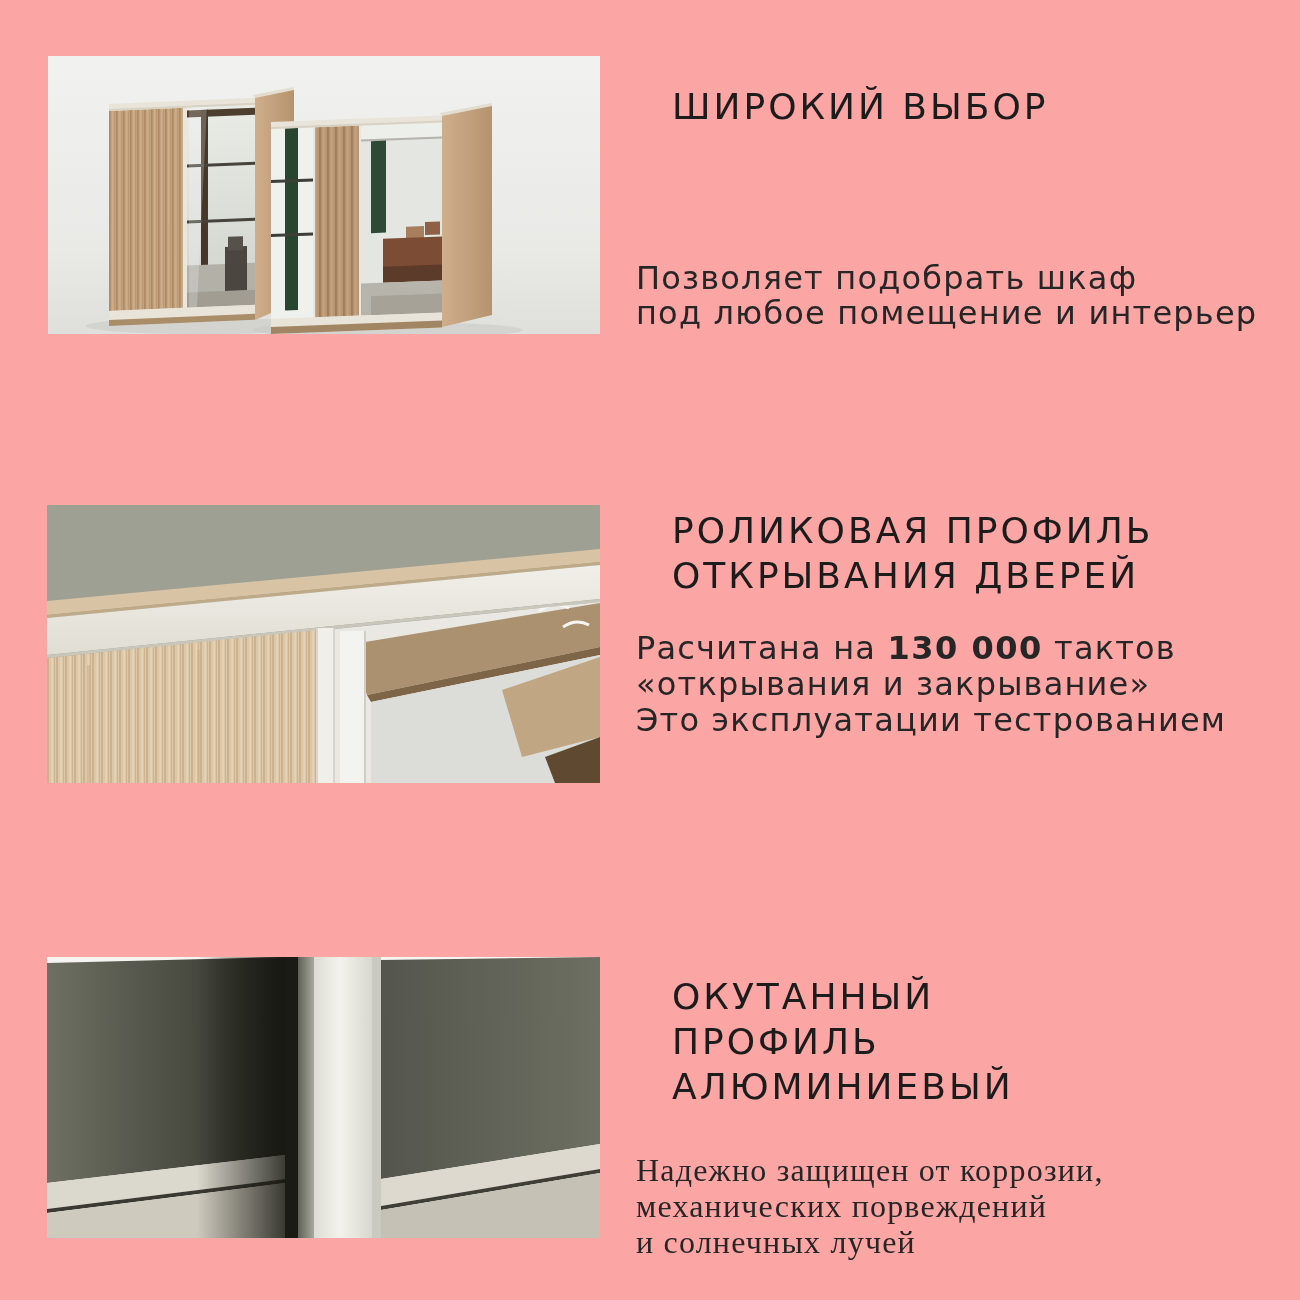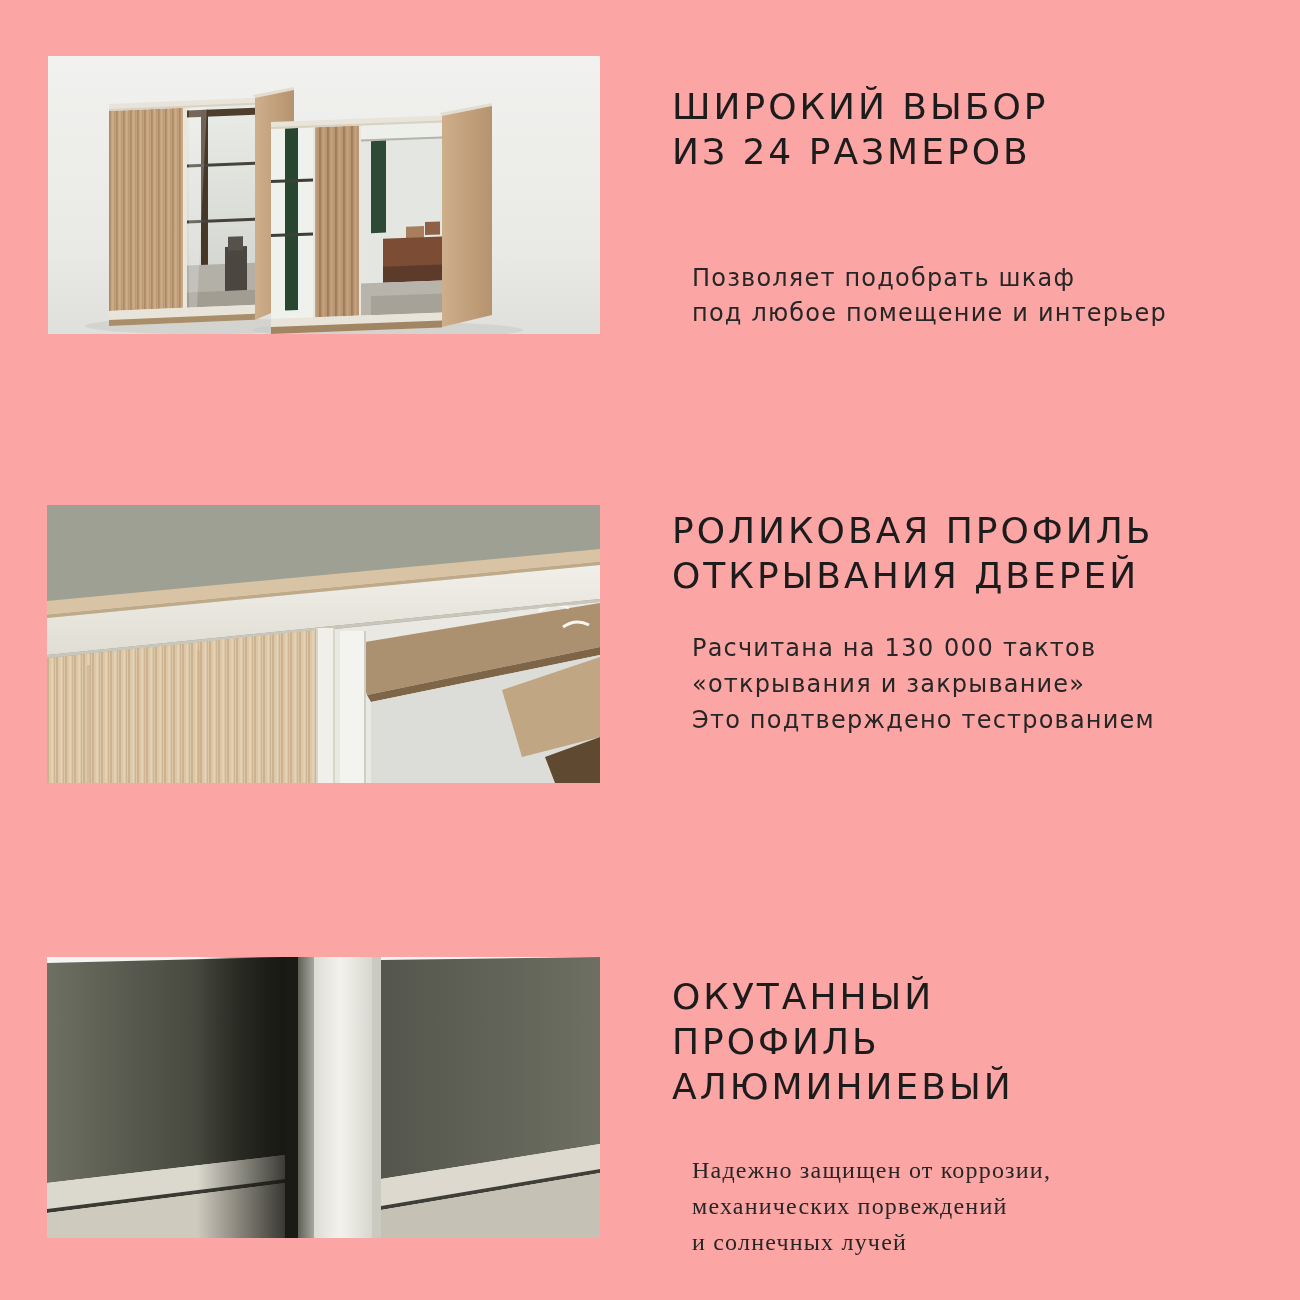--- a/index.html
+++ b/index.html
@@ -10,26 +10,26 @@
   }
   .page{position:relative;width:1300px;height:1300px;background:#fca5a5;overflow:hidden;}
   .photo{position:absolute;}
   .photo svg{display:block;width:100%;height:100%;}
   .heading{
     position:absolute;left:672px;
     font-size:36px;line-height:45px;letter-spacing:3px;
     font-weight:400;color:#1c1c1c;white-space:nowrap;
   }
   .bodytxt{
-    position:absolute;left:692px;
-    font-size:24px;line-height:35px;letter-spacing:1.2px;
+    position:absolute;left:636px;
+    font-size:32px;line-height:35px;letter-spacing:1.2px;
     font-weight:400;color:#262626;white-space:nowrap;
   }
   .bodytxt.tall{line-height:36px;}
-  .num{font-weight:400;letter-spacing:1.5px;}
+  .num{font-weight:700;letter-spacing:1.5px;}
   .heading1{top:84px;}
   .body1{top:261px;}
   .heading2{top:508px;}
   .body2{top:630px;}
   .heading3{top:974px;}
   .body3{top:1152px;font-family:Liberation Serif, serif;}
   .photo1{left:48px;top:56px;width:552px;height:278px;}
   .photo2{left:47px;top:505px;width:553px;height:278px;}
   .photo3{left:47px;top:957px;width:553px;height:281px;}
 </style>
@@ -114,21 +114,20 @@
         <rect x="88" y="7" width="2" height="190" fill="#eae6dc"></rect>
         <rect y="197" width="171" height="8" fill="#e9e4da"></rect>
         <rect y="205" width="171" height="7" fill="#a28664"></rect>
         <rect y="5" width="171" height="2" fill="#d8d2c4"></rect>
       </g>
     </svg>
   </div>
 
   <div class="heading heading1">
     <div>ШИРОКИЙ ВЫБОР</div>
-    <div>ИЗ 24 РАЗМЕРОВ</div>
   </div>
   <div class="bodytxt body1">
     <div>Позволяет подобрать шкаф</div>
     <div>под любое помещение и интерьер</div>
   </div>
 
   <div class="photo photo2">
     <svg viewBox="0 0 553 278" preserveAspectRatio="none">
       <defs>
         <pattern id="g2wood" width="9" height="24" patternUnits="userSpaceOnUse">
@@ -171,21 +170,21 @@
     </svg>
   </div>
 
   <div class="heading heading2">
     <div>РОЛИКОВАЯ ПРОФИЛЬ</div>
     <div>ОТКРЫВАНИЯ ДВЕРЕЙ</div>
   </div>
   <div class="bodytxt tall body2">
     <div><span>Расчитана на </span><span class="num">130 000</span><span> тактов</span></div>
     <div><span>«открывания и закрывание»</span></div>
-    <div><span>Это подтверждено тестрованием</span></div>
+    <div><span>Это эксплуатации тестрованием</span></div>
   </div>
 
   <div class="photo photo3">
     <svg viewBox="0 0 553 281" preserveAspectRatio="none">
       <defs>
         <linearGradient id="g3L" x1="0" y1="0" x2="1" y2="0">
           <stop offset="0" stop-color="#6e7063"></stop>
             <stop offset="0.6" stop-color="#494a40"></stop>
             <stop offset="1" stop-color="#26271f"></stop>
         </linearGradient>

